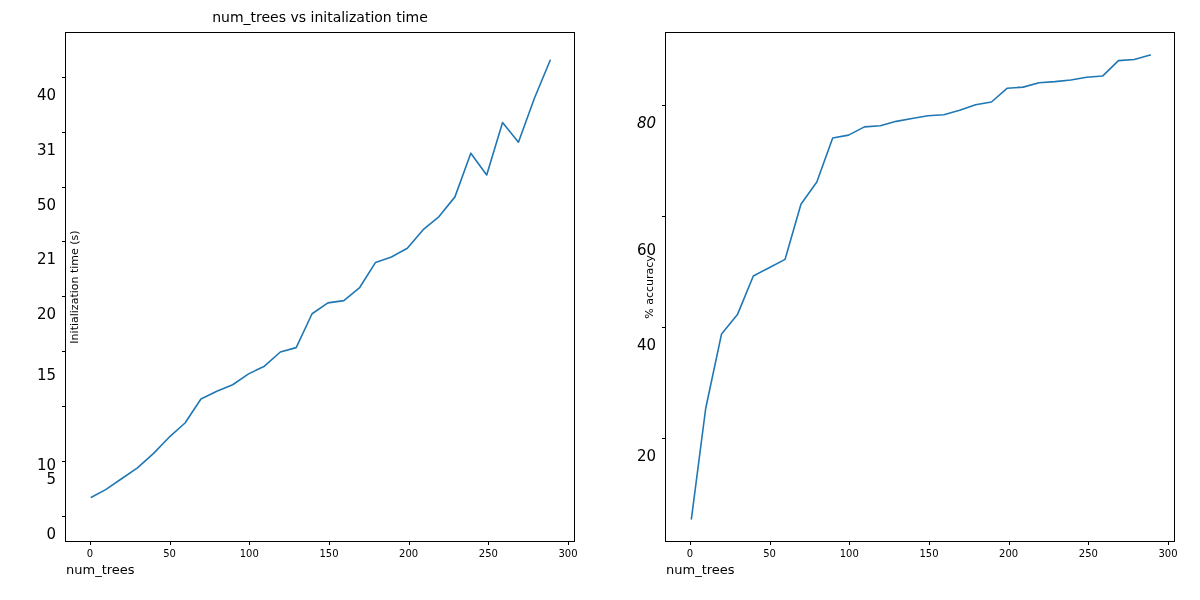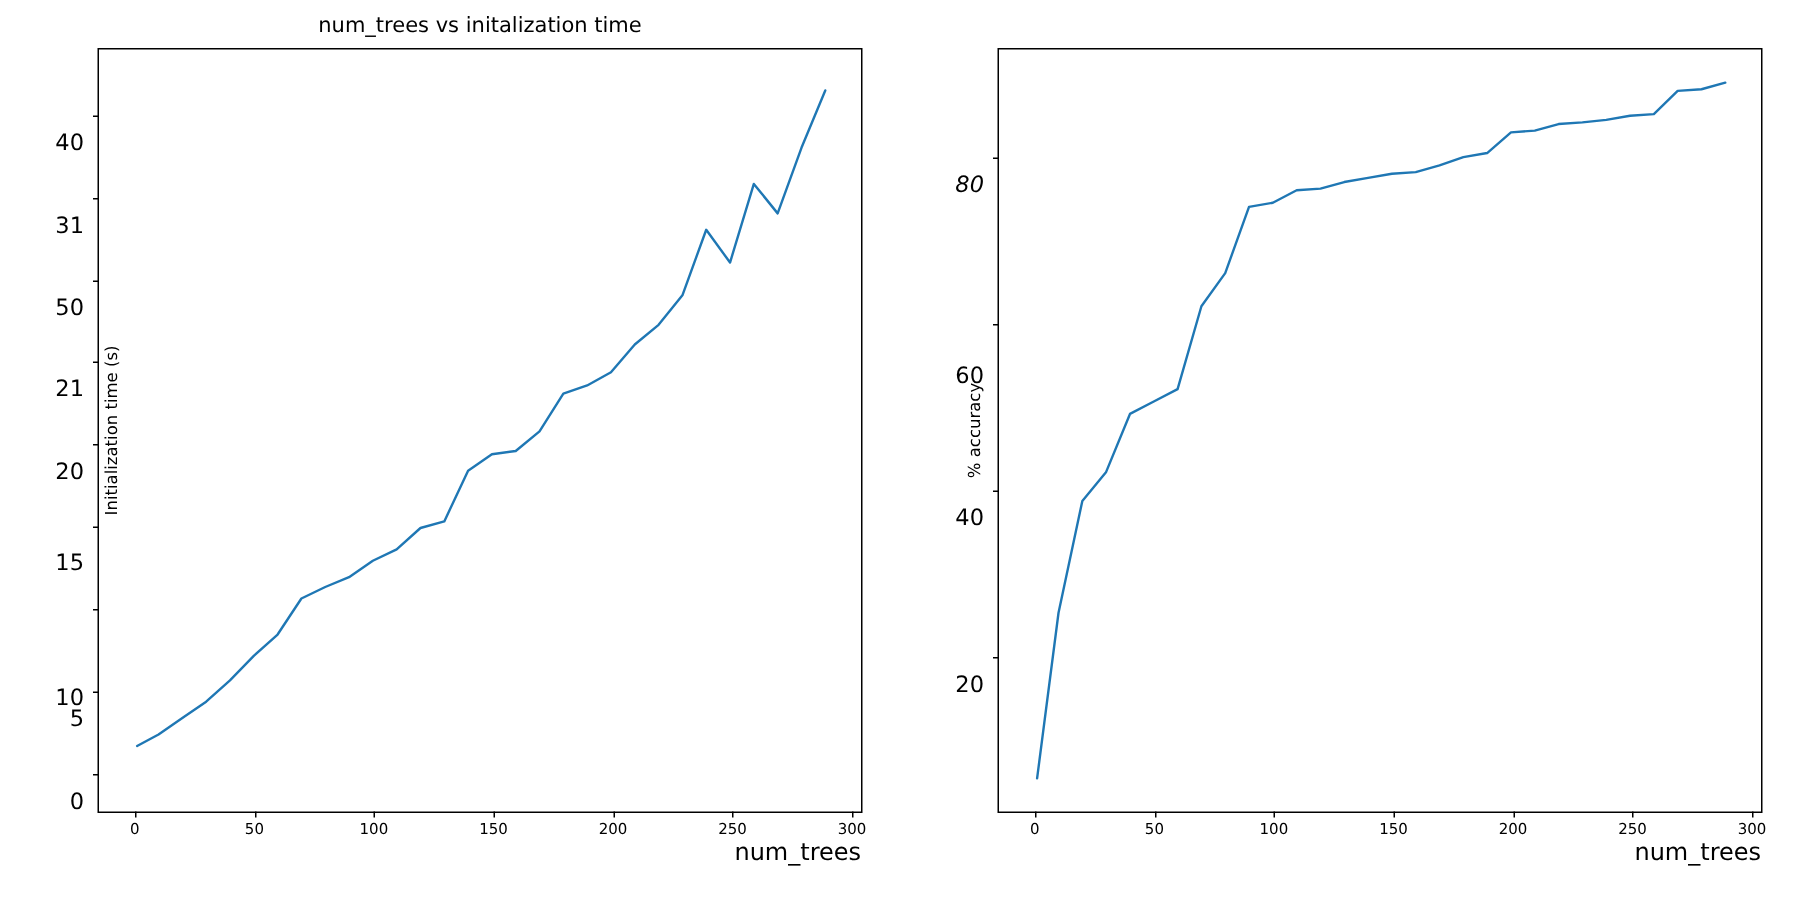--- a/index.html
+++ b/index.html
@@ -30,22 +30,22 @@
     right: 0;
     text-align: center;
     font-size: 14px;
     color: #000000;
   }
   .xlabel {
     position: absolute;
     bottom: -36px;
     left: 0;
     right: 0;
-    text-align: right;
-    font-size: 16px;
+    text-align: left;
+    font-size: 13px;
   }
   .ylabel {
     position: absolute;
     left: -48px;
     top: 50%;
     transform: translateY(-50%) rotate(-90deg);
     transform-origin: center;
     font-size: 11px;
     white-space: nowrap;
   }

